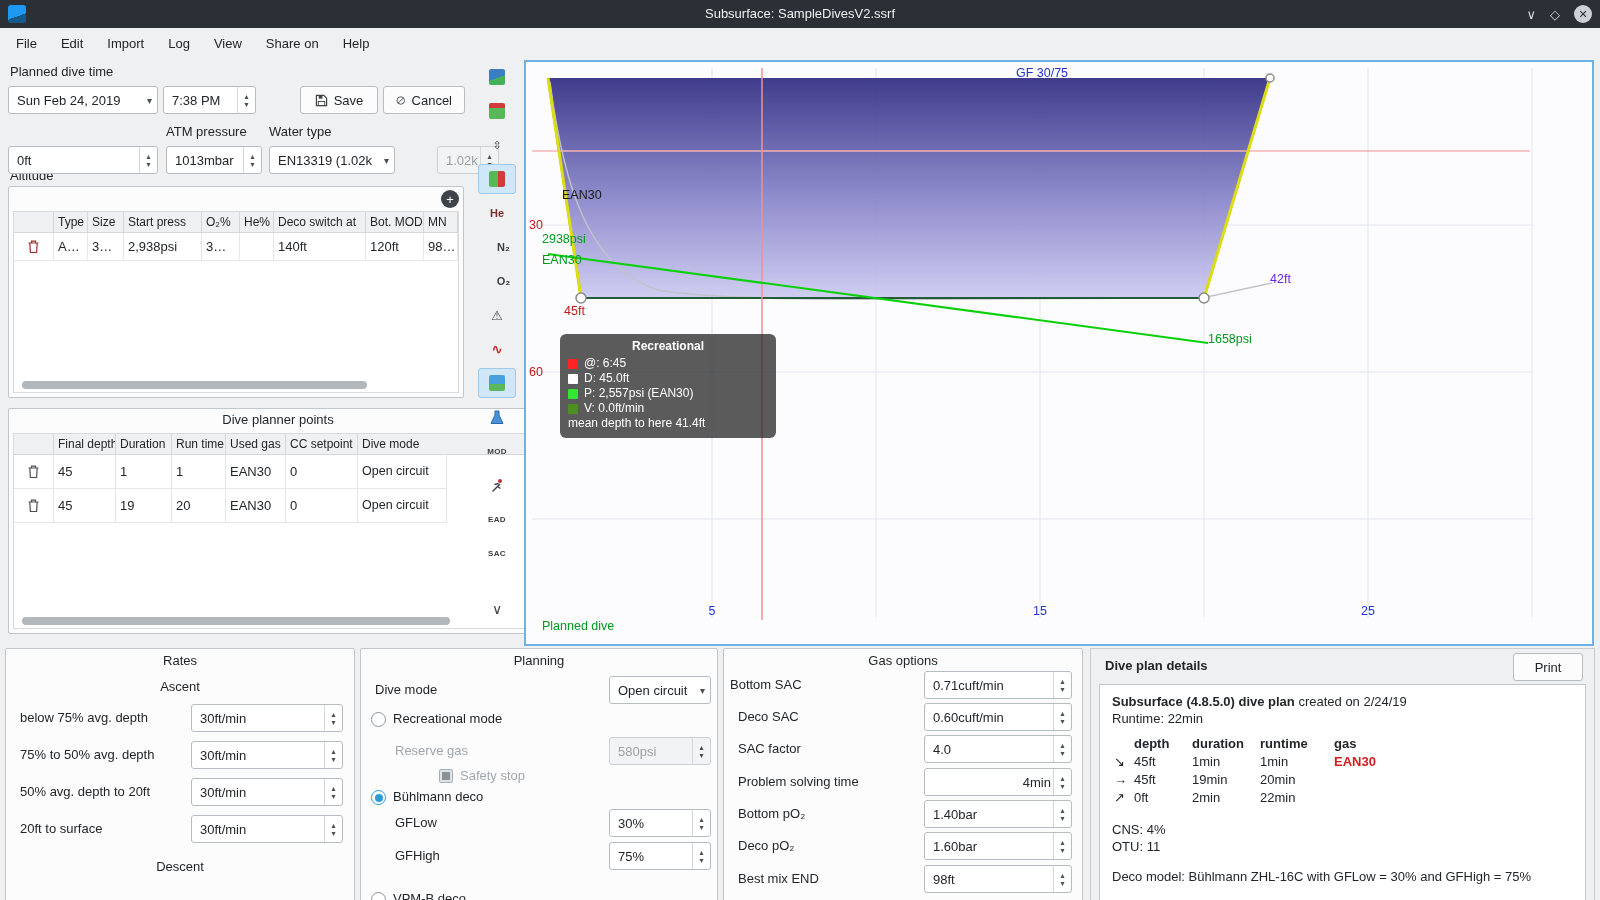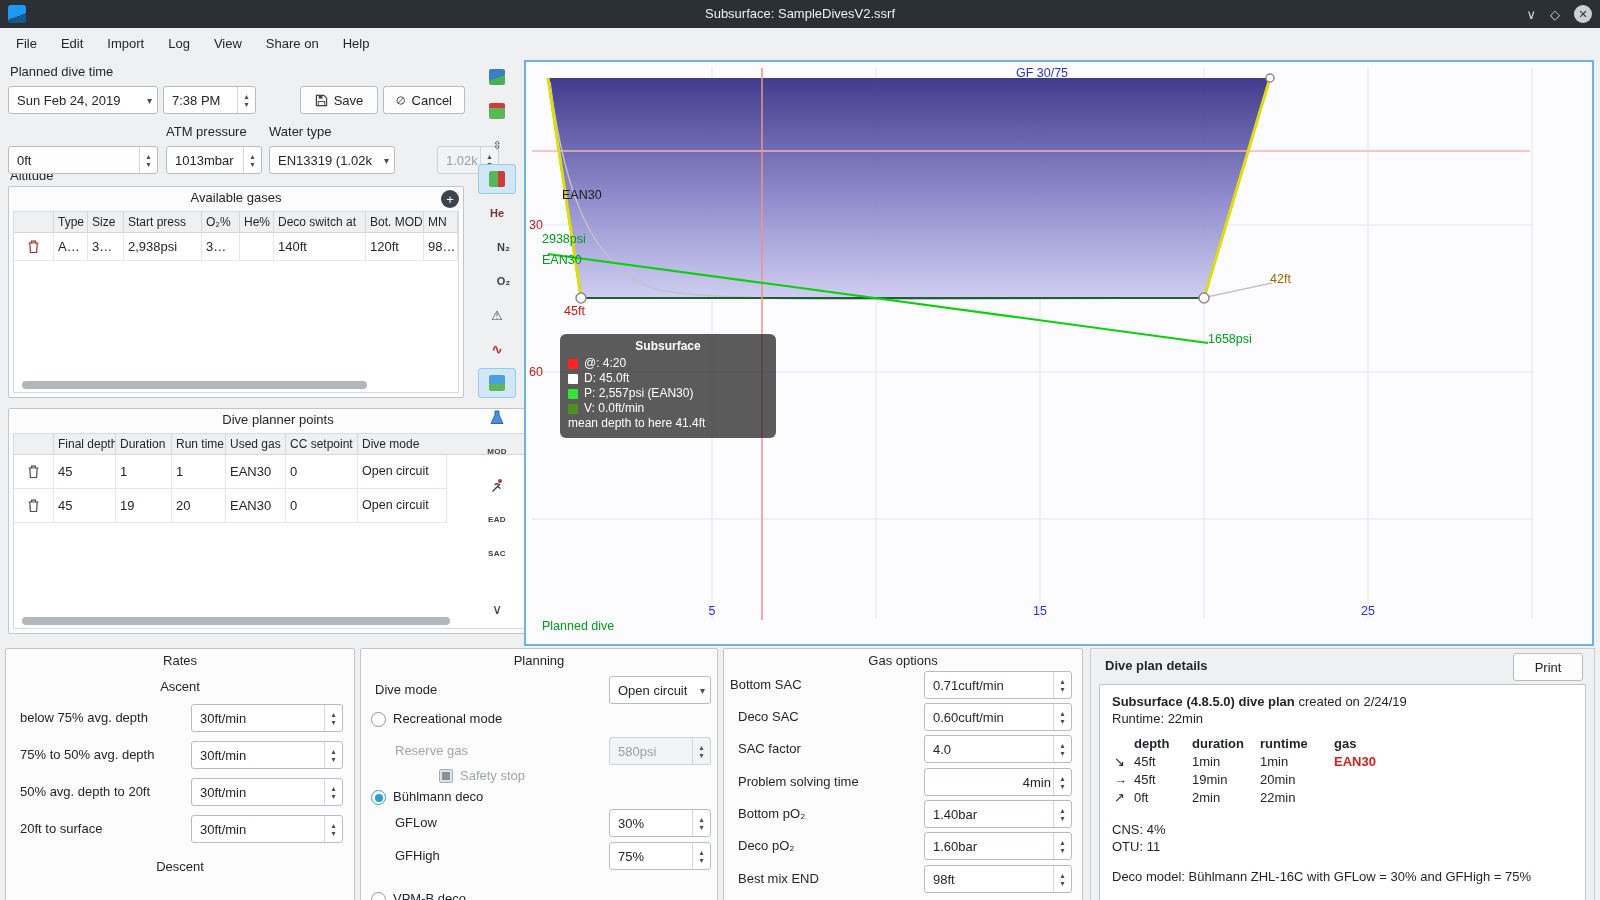--- a/index.html
+++ b/index.html
@@ -74,21 +74,21 @@
   .spacer{height:22px;}
 
   
   .chart{position:absolute;left:524px;top:60px;width:1070px;height:586px;background:#fcfcfe;
          border:2px solid #6cb3e4;box-sizing:border-box;}
   .chart .clabel{position:absolute;font-size:12.5px;white-space:nowrap;}
   .c-blue{color:#2633c8;}
   .c-red{color:#c01818;}
   .c-green{color:#009a1f;}
   .c-black{color:#1a1a1a;}
-  .c-avg{color:#a16207;font-size:11px;}
+  .c-avg{color:#6d28d9;font-size:11px;}
   .tooltip{position:absolute;left:34px;top:272px;width:200px;background:rgba(35,35,35,0.74);
            border-radius:6px;color:#fff;padding:5px 8px 7px 8px;font-size:12px;}
   .tooltip .tt-title{text-align:center;font-weight:bold;margin-bottom:3px;}
   .tt-row{display:flex;align-items:center;gap:6px;line-height:15px;}
   .sw{width:10px;height:10px;flex:0 0 10px;border-radius:1px;}
   .sw0{background:#ff2222;} .sw1{background:#ffffff;} .sw2{background:#33e633;} .sw3{background:#4e8f22;}
 
   
   .panel-title{position:absolute;left:0;right:0;top:4px;text-align:center;font-size:13px;}
   .section-title{position:absolute;left:0;right:0;text-align:center;font-size:13px;}
@@ -166,21 +166,20 @@
   </div>
   <div class="combo" style="left:269px;top:146px;width:126px;">
     <span>EN13319 (1.02k</span>
   </div>
   <div class="spin disabled" style="left:401px;top:146px;width:62px;margin-left:36px;">
     <span>1.02k</span>
     <span class="arr"></span>
   </div>
 
   <div class="groupbox" style="left:8px;top:186px;width:456px;height:212px;">
-    <div class="gb-title">Available gases</div>
     <div class="add-btn"></div>
     <div class="tbl-wrap">
       <div class="grid" style="grid-template-columns:40px 34px 36px 78px 38px 34px 92px 58px 1fr;">
         <div class="hcell"></div>
         <div class="hcell">Type</div>
         <div class="hcell">Size</div>
         <div class="hcell">Start press</div>
         <div class="hcell">O₂%</div>
         <div class="hcell">He%</div>
         <div class="hcell">Deco switch at</div>
@@ -345,24 +344,24 @@
     <div class="clabel c-green" style="left:682px;top:270px;">1658psi</div>
 
     <div class="clabel c-red" style="left:3px;top:156px;">30</div>
     <div class="clabel c-red" style="left:3px;top:303px;">60</div>
     <div class="clabel c-blue" style="left:176px;top:542px;width:20px;text-align:center;">5</div>
     <div class="clabel c-blue" style="left:503px;top:542px;width:22px;text-align:center;">15</div>
     <div class="clabel c-blue" style="left:831px;top:542px;width:22px;text-align:center;">25</div>
     <div class="clabel c-green" style="left:16px;top:557px;">Planned dive</div>
 
     <div class="tooltip">
-      <div class="tt-title">Subsurface</div>
+      <div class="tt-title">Recreational</div>
       <div class="tt-row">
           <span class="sw sw0"></span>
-          <span>@: 4:20</span>
+          <span>@: 6:45</span>
         </div>
       <div class="tt-row">
           <span class="sw sw1"></span>
           <span>D: 45.0ft</span>
         </div>
       <div class="tt-row">
           <span class="sw sw2"></span>
           <span>P: 2,557psi (EAN30)</span>
         </div>
       <div class="tt-row">

